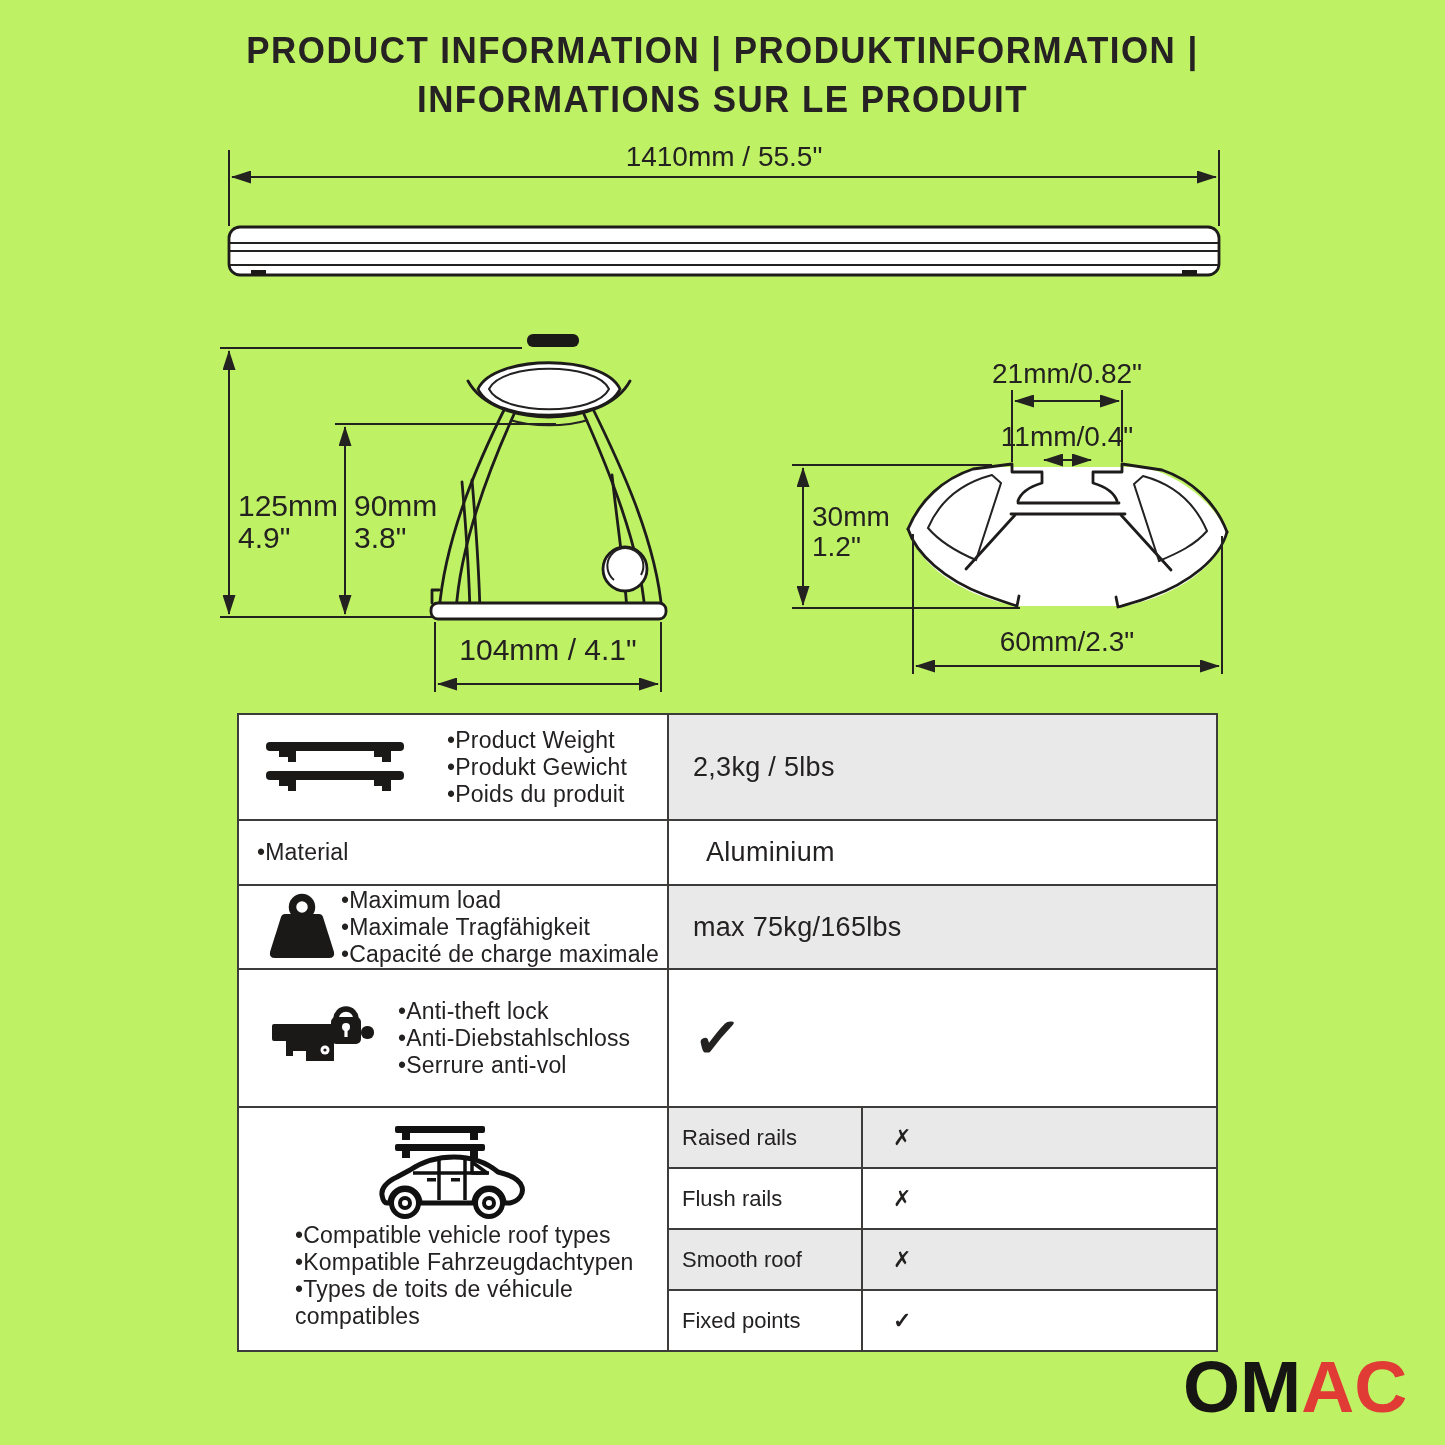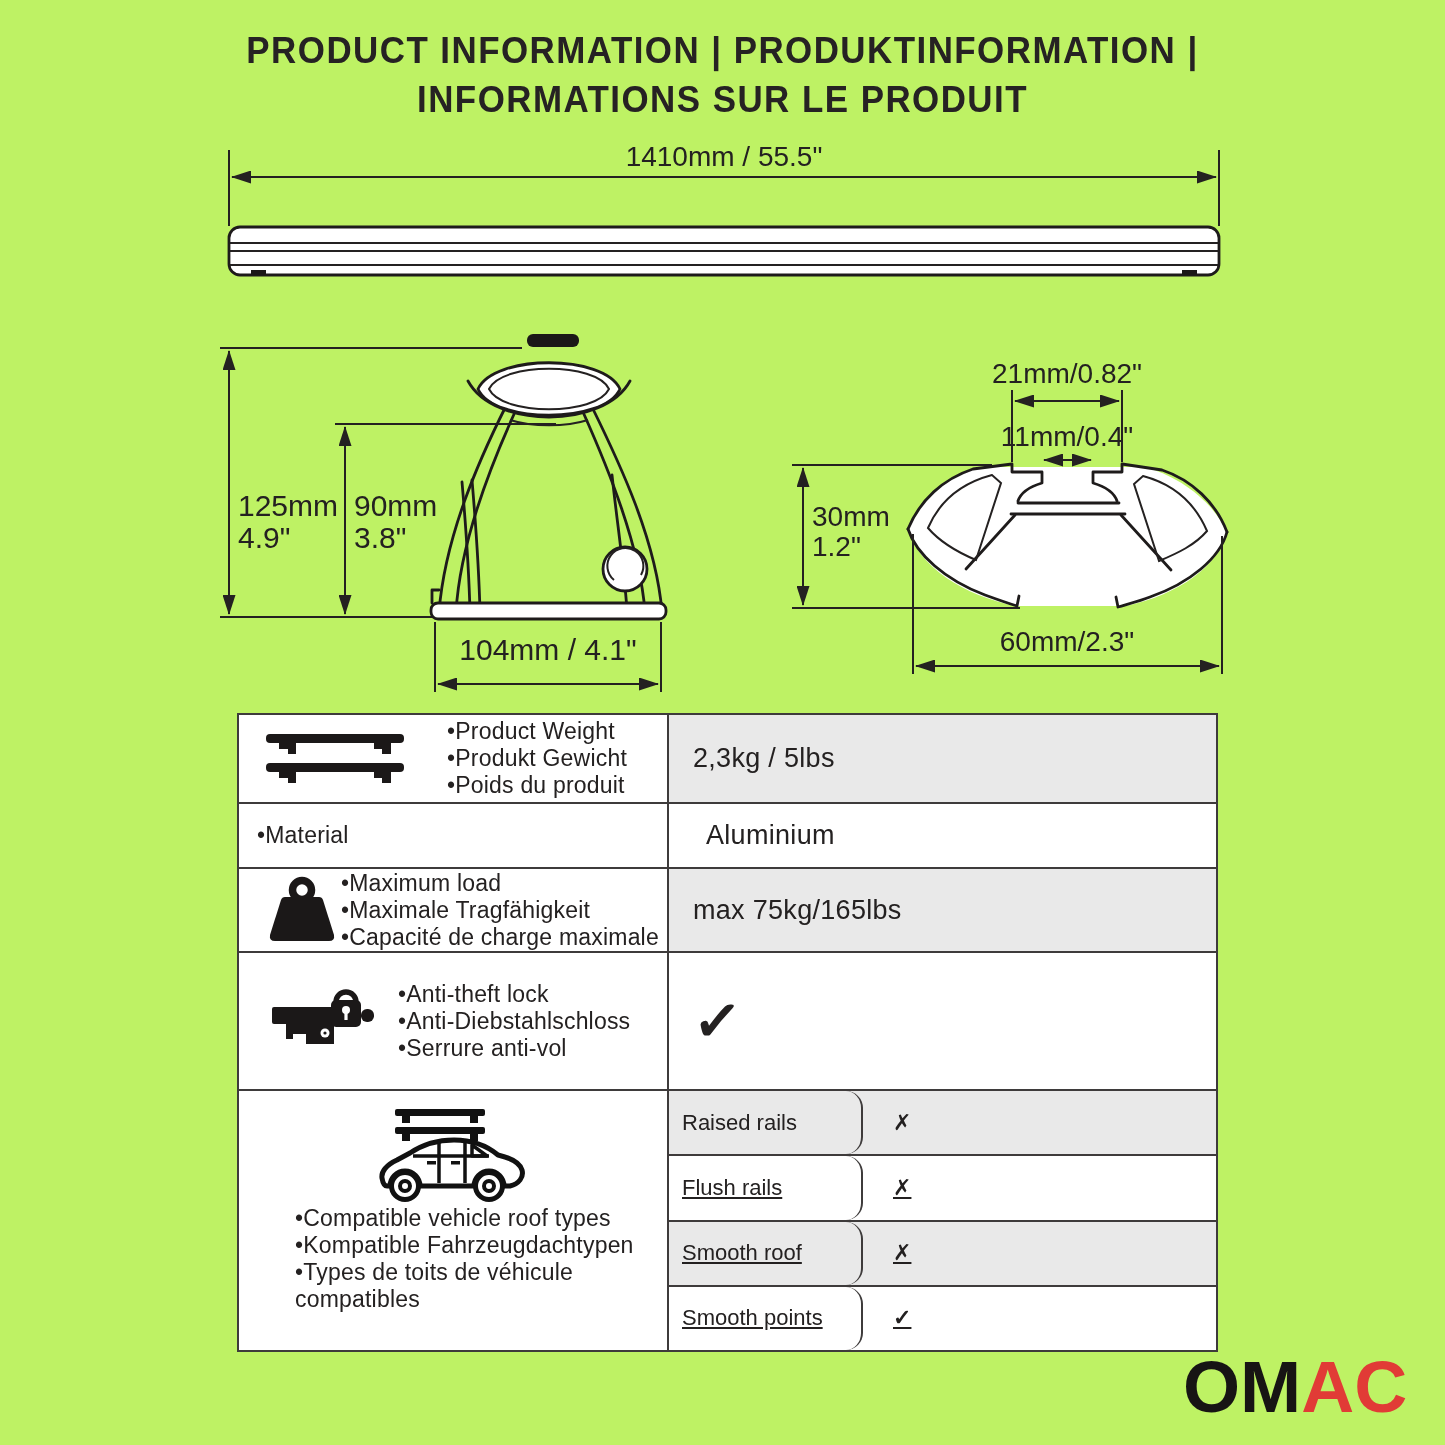--- a/index.html
+++ b/index.html
@@ -38,24 +38,24 @@
     flex:1; display:flex; align-items:center; padding-left:24px;
     font-size:27px; letter-spacing:0.3px; color:#242121;
   }
   .gray { background:#e9e9e9; }
   .lines { font-size:23px; line-height:27px; letter-spacing:0.2px; color:#242121; }
   .check-big { font-size:58px; font-weight:bold; line-height:1; transform:rotate(4deg); }
   .col5 { flex-direction:column; align-items:center; justify-content:flex-start; }
   .col5 .lines { align-self:flex-start; padding-left:56px; }
   .subtable { flex:1; display:flex; flex-direction:column; }
   .subrow { flex:1; display:flex; box-sizing:border-box; }
-  .subrow + .subrow { border-top:2px solid #3e3b3b;text-decoration:underline; }
+  .subrow + .subrow { border-top:2px solid #3e3b3b; }
   .sublabel {
     width:194px; flex-shrink:0; box-sizing:border-box; border-right:2px solid #3e3b3b;
-    display:flex; align-items:center; padding-left:13px; font-size:22px; color:#242121;border-radius:17px;
+    display:flex; align-items:center; padding-left:13px; font-size:22px; color:#242121;
   }
   .subvalue { flex:1; display:flex; align-items:center; padding-left:30px; font-size:22px; }
   
   .logo {
     position:absolute; left:1183px; top:1351px; width:262px;
     font-weight:bold; font-size:72px; line-height:1; letter-spacing:0px;
     transform:scaleX(1.02); transform-origin:left top; white-space:nowrap;
   }
   .logo .om { color:#171414; }
   .logo .ac { color:#e13b36; }
@@ -174,21 +174,21 @@
       <path class="thin" d="M427,179 C415,151 393,132 363,124 L354,132 L379,209 C398,201 415,193 427,179 Z"></path>
     </g>
     <text x="287" y="299" font-size="28" text-anchor="middle">60mm/2.3"</text>
     <path class="thin" d="M133,182 L133,322"></path>
     <path class="thin" d="M442,184 L442,322"></path>
     <line class="dim" x1="136" y1="314" x2="439" y2="314" marker-start="url(#sS)" marker-end="url(#sE)"></line>
   </svg>
 
   <div class="spec-table">
 
-    <div class="trow" style="height:87px;">
+    <div class="trow" style="height:104px;">
       <div class="lblcell">
         <svg style="position:static; margin-left:26px;" width="140" height="54" viewBox="0 0 140 54">
           <g fill="#1b1818">
             <rect x="1" y="2" width="138" height="9" rx="4"></rect>
             <path d="M14,11 h17 v11 h-8 v-5 h-9 Z"></path>
             <path d="M109,11 h17 v11 h-9 v-5 h-8 Z"></path>
             <rect x="1" y="31" width="138" height="9" rx="4"></rect>
             <path d="M14,40 h17 v11 h-8 v-5 h-9 Z"></path>
             <path d="M109,40 h17 v11 h-9 v-5 h-8 Z"></path>
           </g>
@@ -293,21 +293,21 @@
         </div>
         <div class="subrow">
           <div class="sublabel">Flush rails</div>
           <div class="subvalue">✗</div>
         </div>
         <div class="subrow gray">
           <div class="sublabel">Smooth roof</div>
           <div class="subvalue">✗</div>
         </div>
         <div class="subrow">
-          <div class="sublabel">Smooth points</div>
+          <div class="sublabel">Fixed points</div>
           <div class="subvalue" style="font-weight:bold;">✓</div>
         </div>
       </div>
     </div>
   </div>
 
   <div class="logo">
     <span class="om">OM</span><span class="ac">AC</span>
   </div>
 

